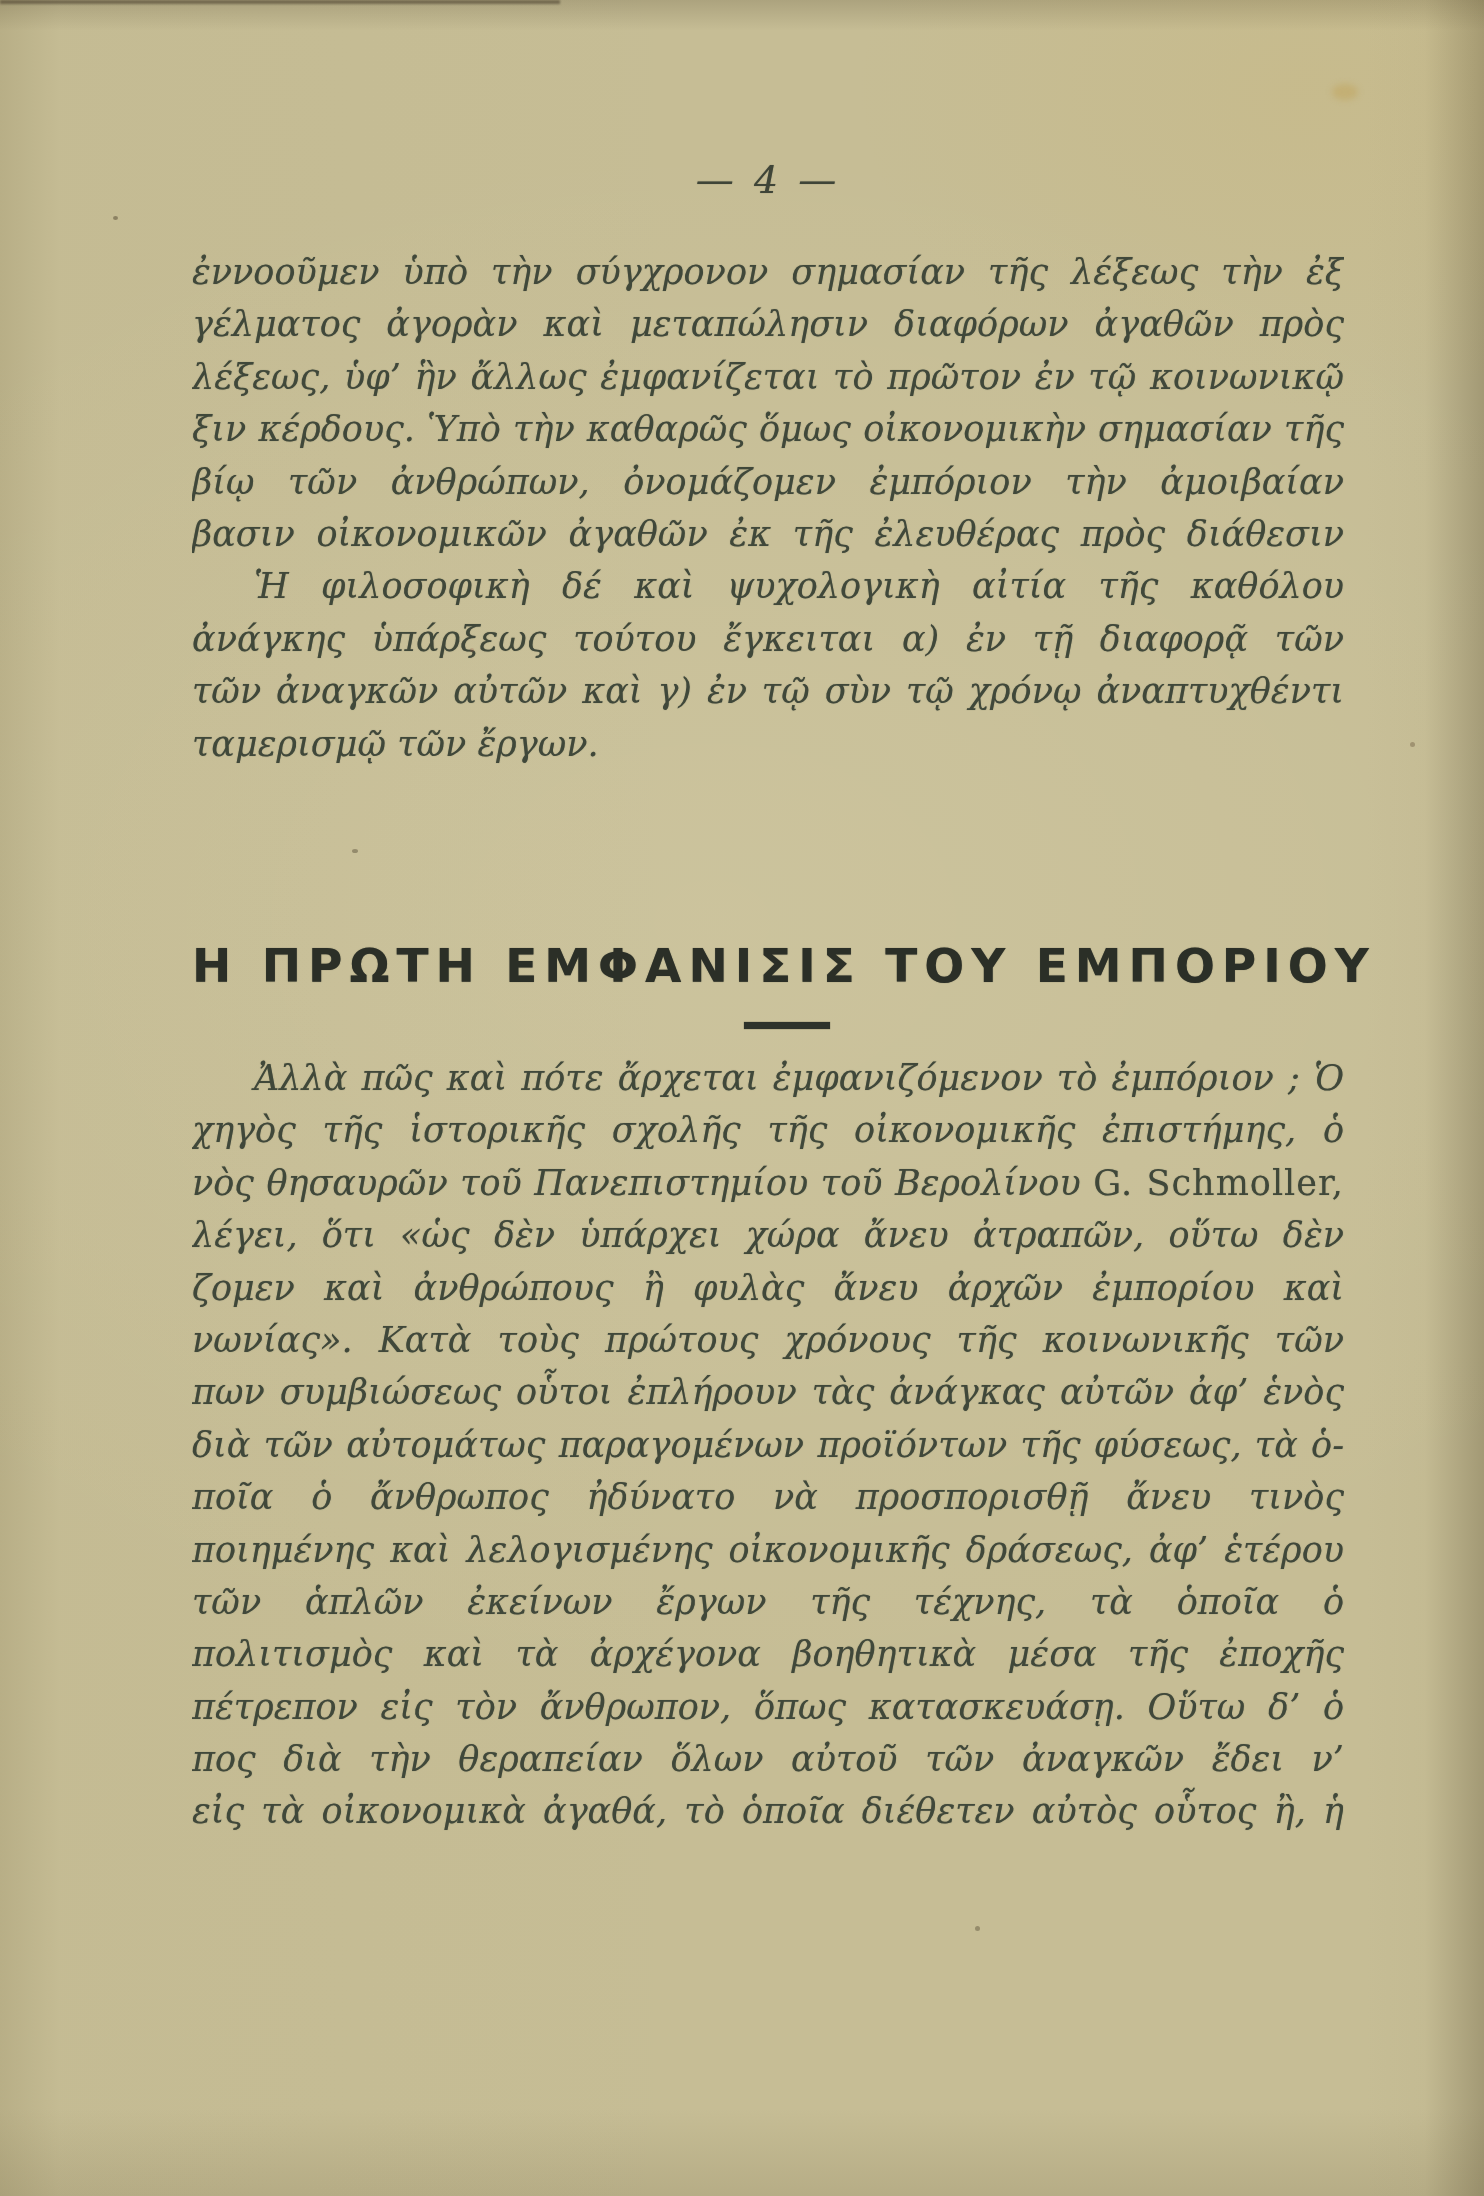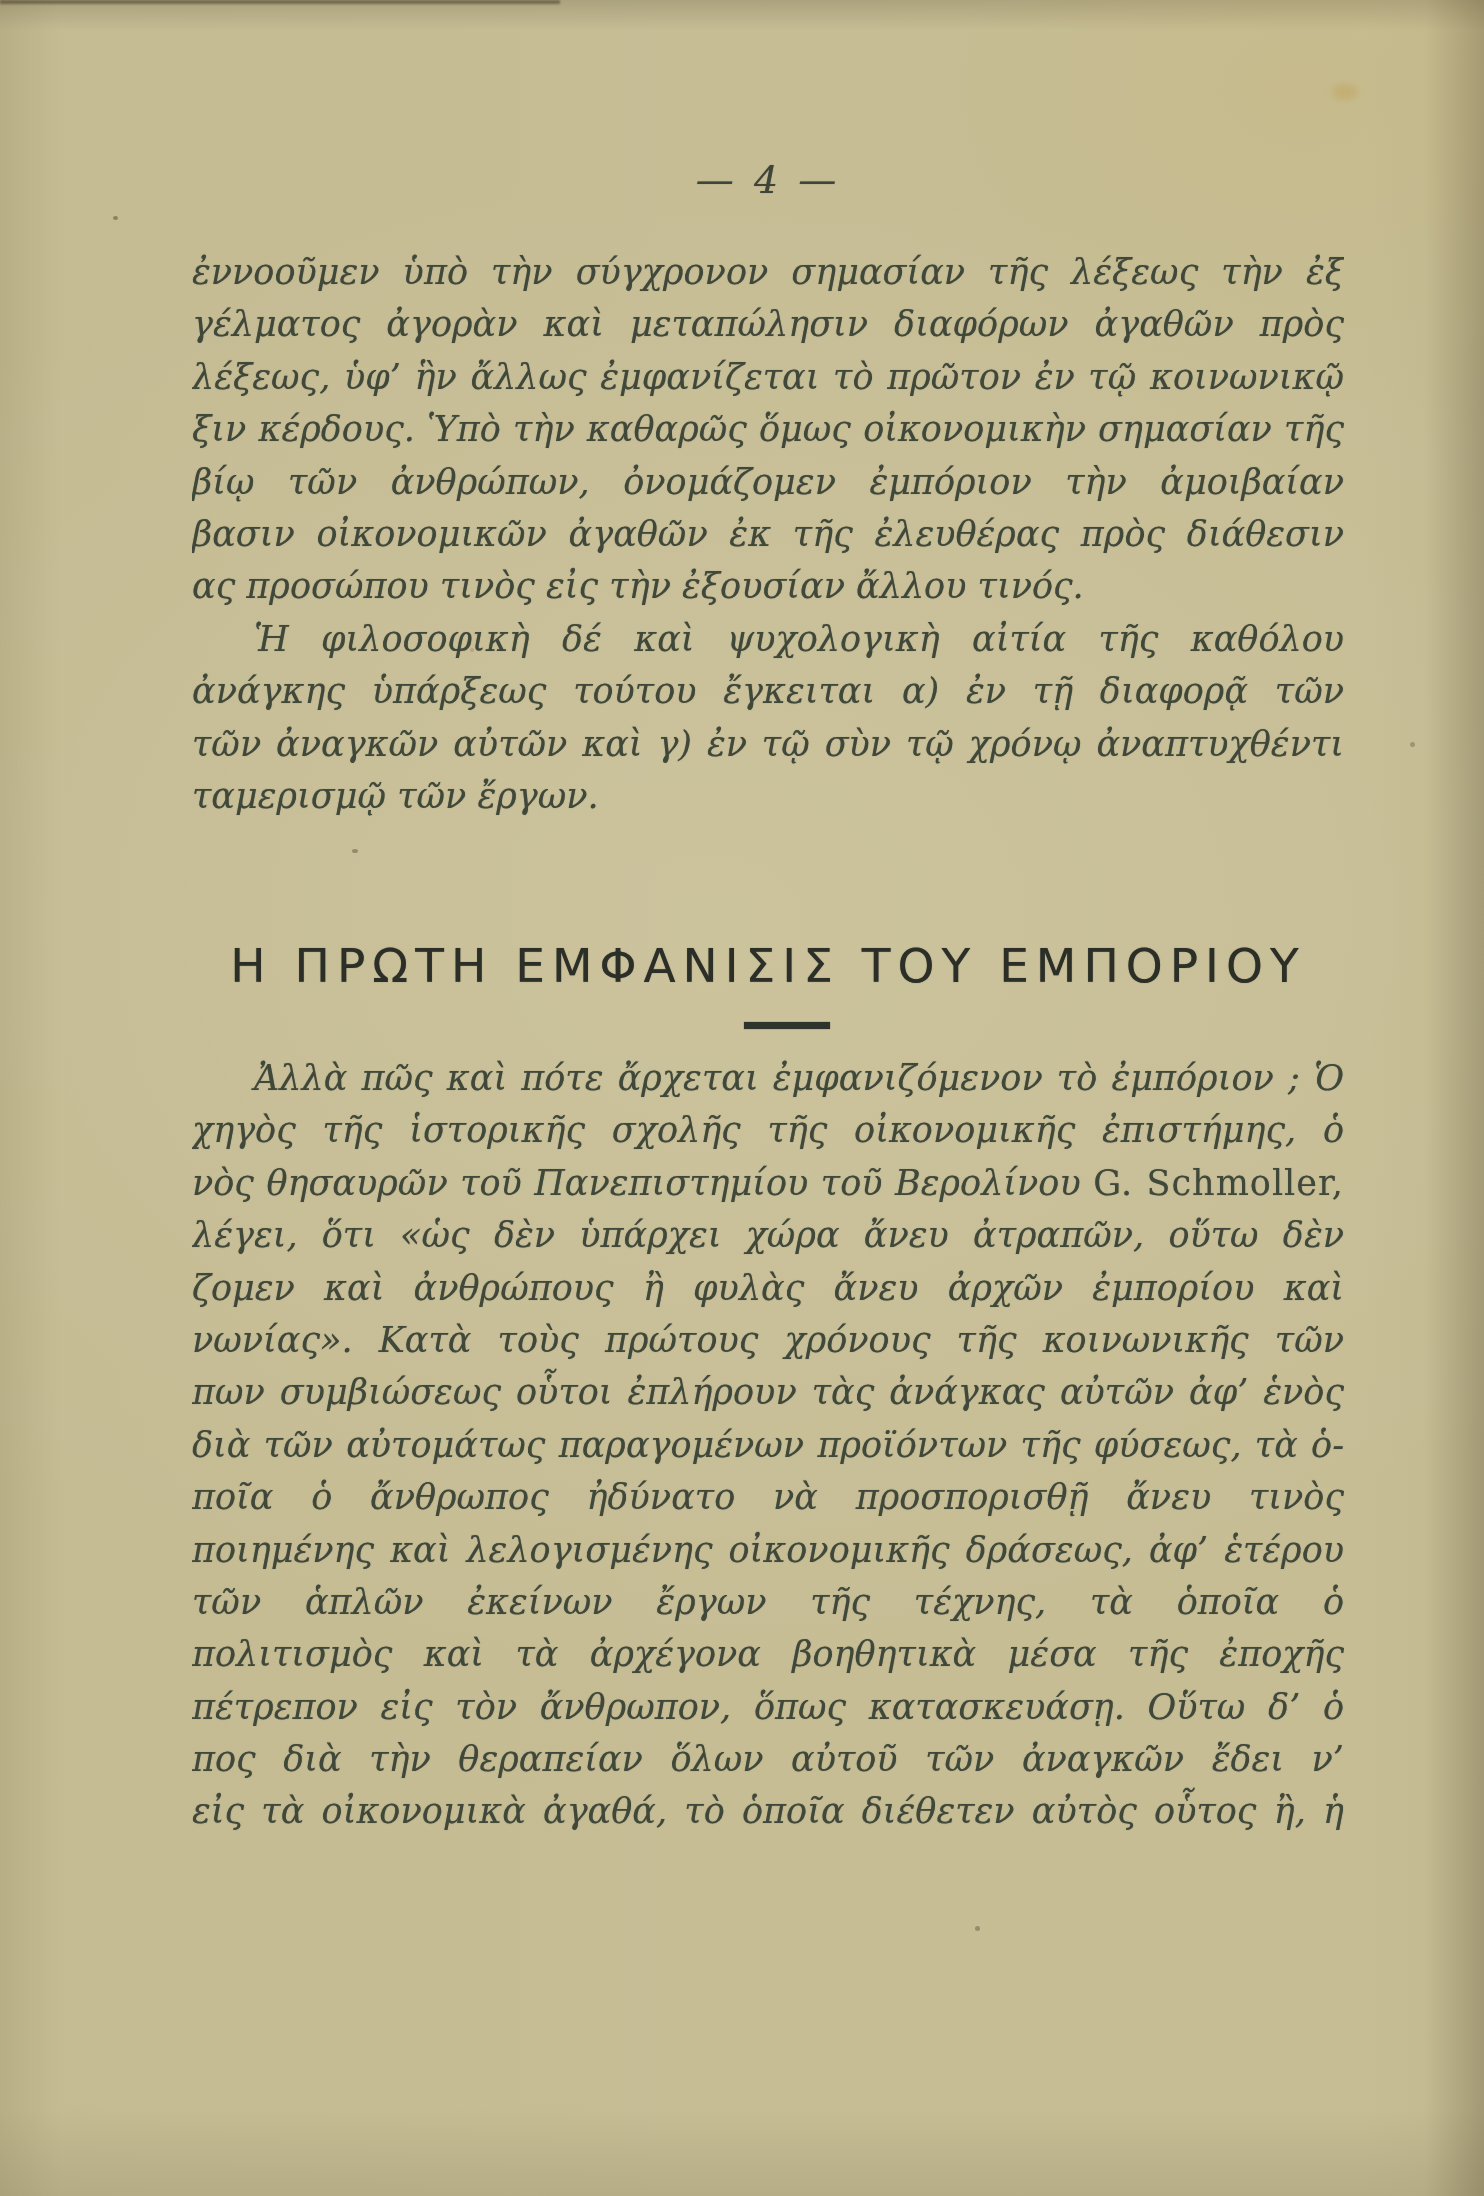--- a/index.html
+++ b/index.html
@@ -42,21 +42,21 @@
     text-shadow:0 0 1px rgba(62,68,55,0.50);
     overflow:hidden;
   }
   .textblock .line.short { text-align-last:left; }
   .textblock .line.indent { text-indent:62px; }
   .latin { font-style:normal; letter-spacing:1px; }
   .section-heading {
     position:absolute; top:936px; left:192px; width:1152px;
     text-align:center;
     font-family:"DejaVu Sans", sans-serif;
-    font-weight:400; font-size:47px; line-height:60px;
+    font-weight:700; font-size:47px; line-height:60px;
     letter-spacing:7px;
     color:#2b2f27;
     text-shadow:0 0 1px rgba(43,47,39,0.6);
     white-space:nowrap;
   }
   .heading-rule {
     position:absolute; top:1022px; left:744px;
     width:86px; height:7px;
     background:#2e332b;
     box-shadow:0 0 1px rgba(43,47,39,0.7);
@@ -77,21 +77,20 @@
 
   <div class="page-number">— 4 —</div>
 
   <div class="textblock" style="top:246px;">
       <div class="line">ἐννοοῦμεν ὑπὸ τὴν σύγχρονον σημασίαν τῆς λέξεως τὴν ἐξ ἐπαγ-</div>
       <div class="line">γέλματος ἀγορὰν καὶ μεταπώλησιν διαφόρων ἀγαθῶν πρὸς ἐπίτευ-</div>
       <div class="line">λέξεως, ὑφ’ ἣν ἄλλως ἐμφανίζεται τὸ πρῶτον ἐν τῷ κοινωνικῷ</div>
       <div class="line">ξιν κέρδους. Ὑπὸ τὴν καθαρῶς ὅμως οἰκονομικὴν σημασίαν τῆς</div>
       <div class="line">βίῳ τῶν ἀνθρώπων, ὀνομάζομεν ἐμπόριον τὴν ἀμοιβαίαν μεταβί-</div>
       <div class="line">βασιν οἰκονομικῶν ἀγαθῶν ἐκ τῆς ἐλευθέρας πρὸς διάθεσιν ἐξουσί-</div>
-      <div class="line short">ας προσώπου τινὸς εἰς τὴν ἐξουσίαν ἄλλου τινός.</div>
       <div class="line indent">Ἡ φιλοσοφικὴ δέ καὶ ψυχολογικὴ αἰτία τῆς καθόλου ἐμφανίσε-</div>
       <div class="line">ἀνάγκης ὑπάρξεως τούτου ἔγκειται α) ἐν τῇ διαφορᾷ τῶν φυσικῶν</div>
       <div class="line">τῶν ἀναγκῶν αὐτῶν καὶ γ) ἐν τῷ σὺν τῷ χρόνῳ ἀναπτυχθέντι κα-</div>
       <div class="line short">ταμερισμῷ τῶν ἔργων.</div>
     </div>
 
   <div class="section-heading">Η ΠΡΩΤΗ ΕΜΦΑΝΙΣΙΣ ΤΟΥ ΕΜΠΟΡΙΟΥ</div>
 
   <div class="heading-rule"></div>
 

